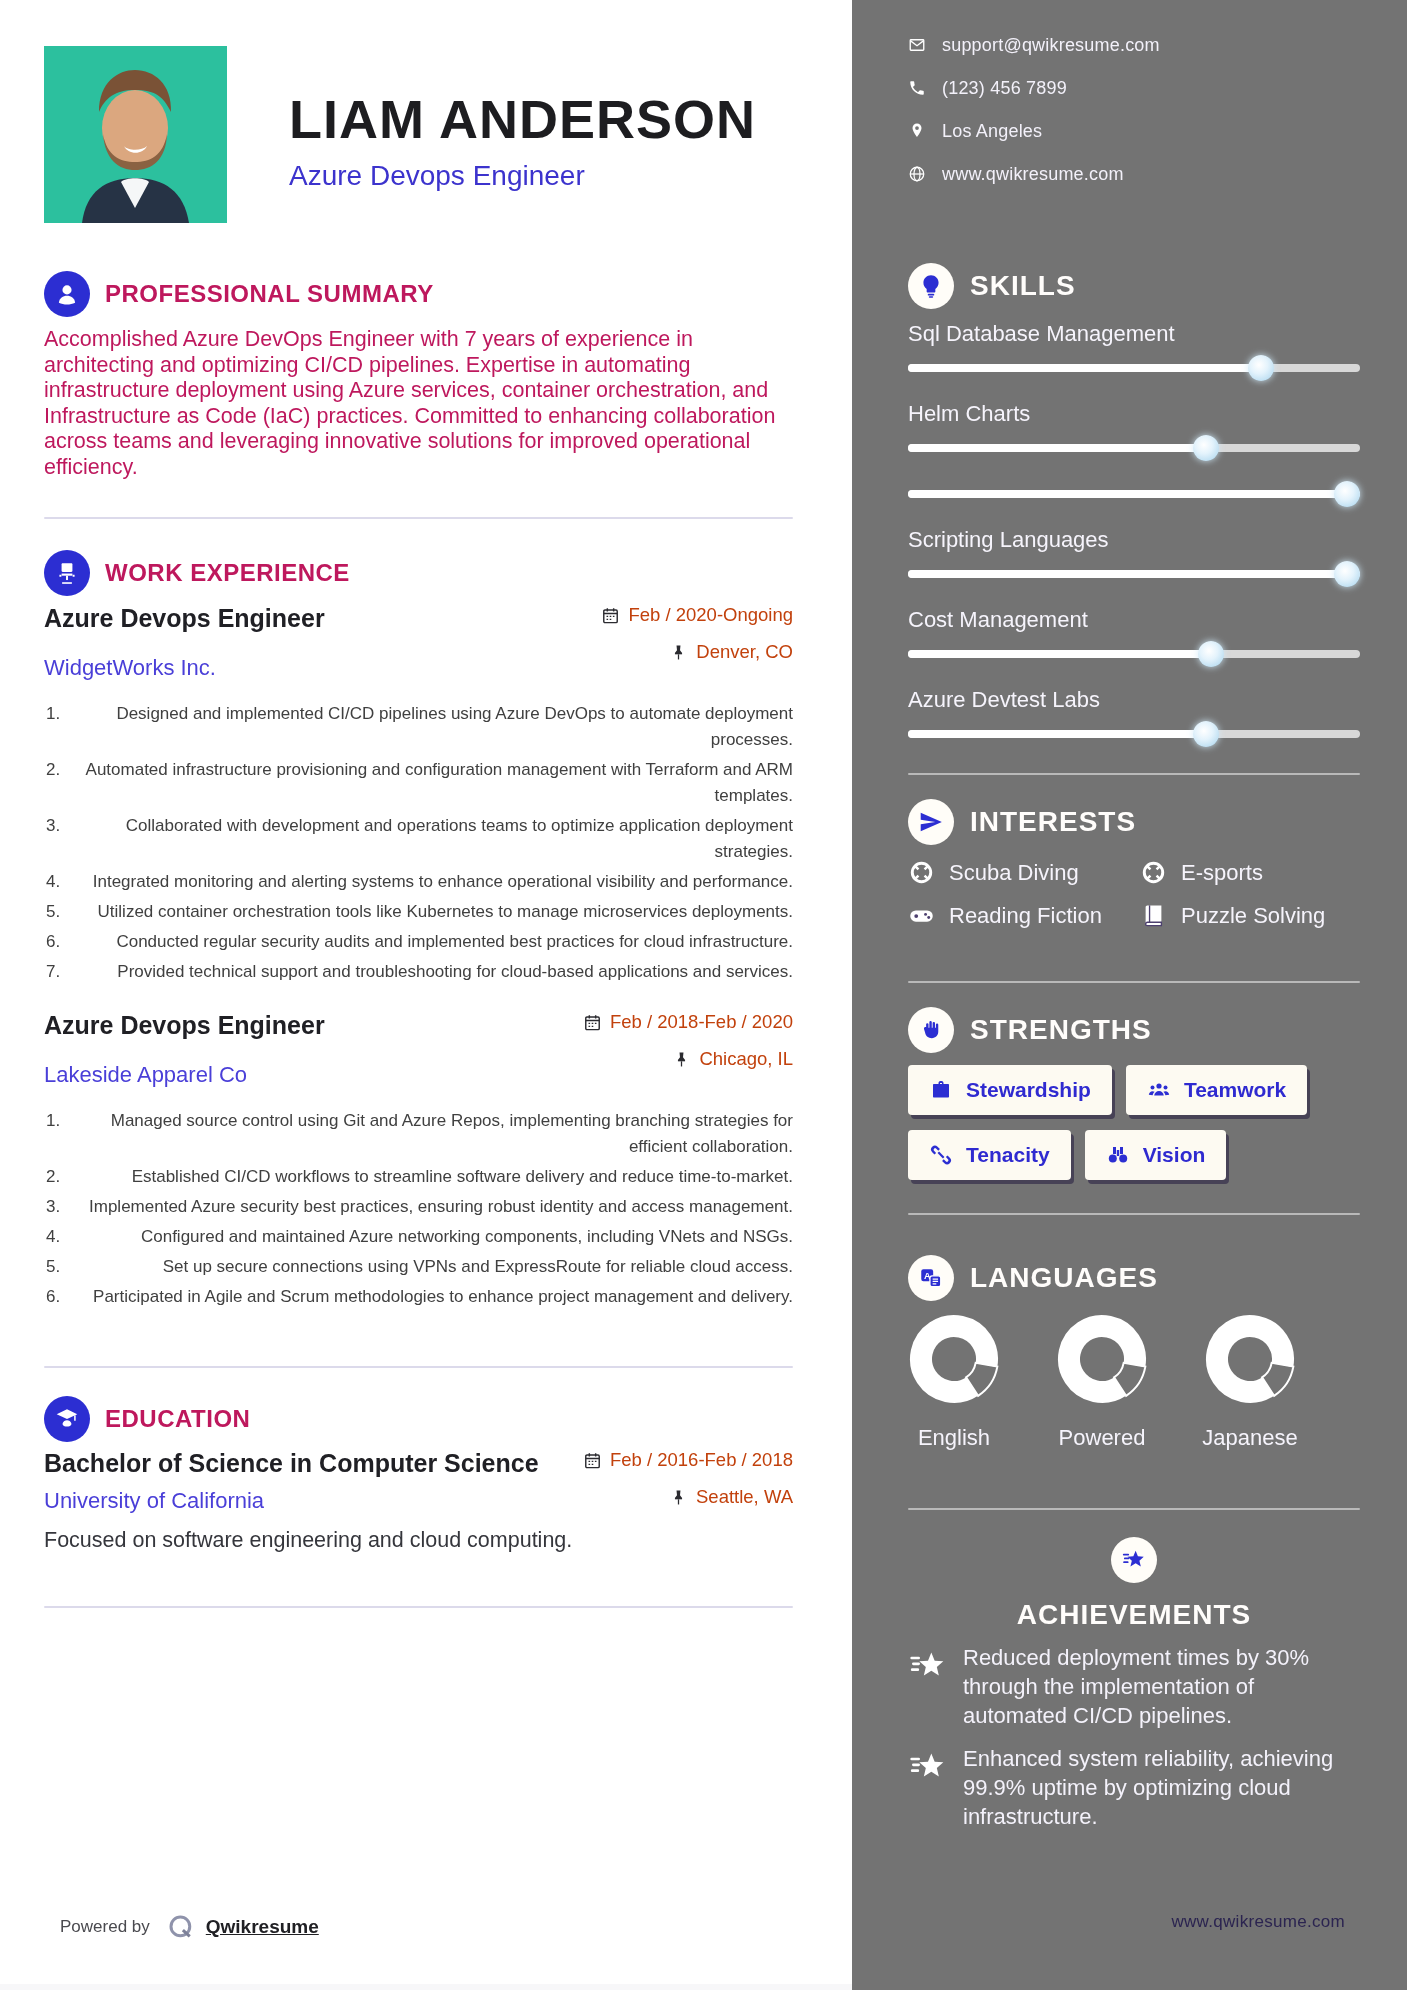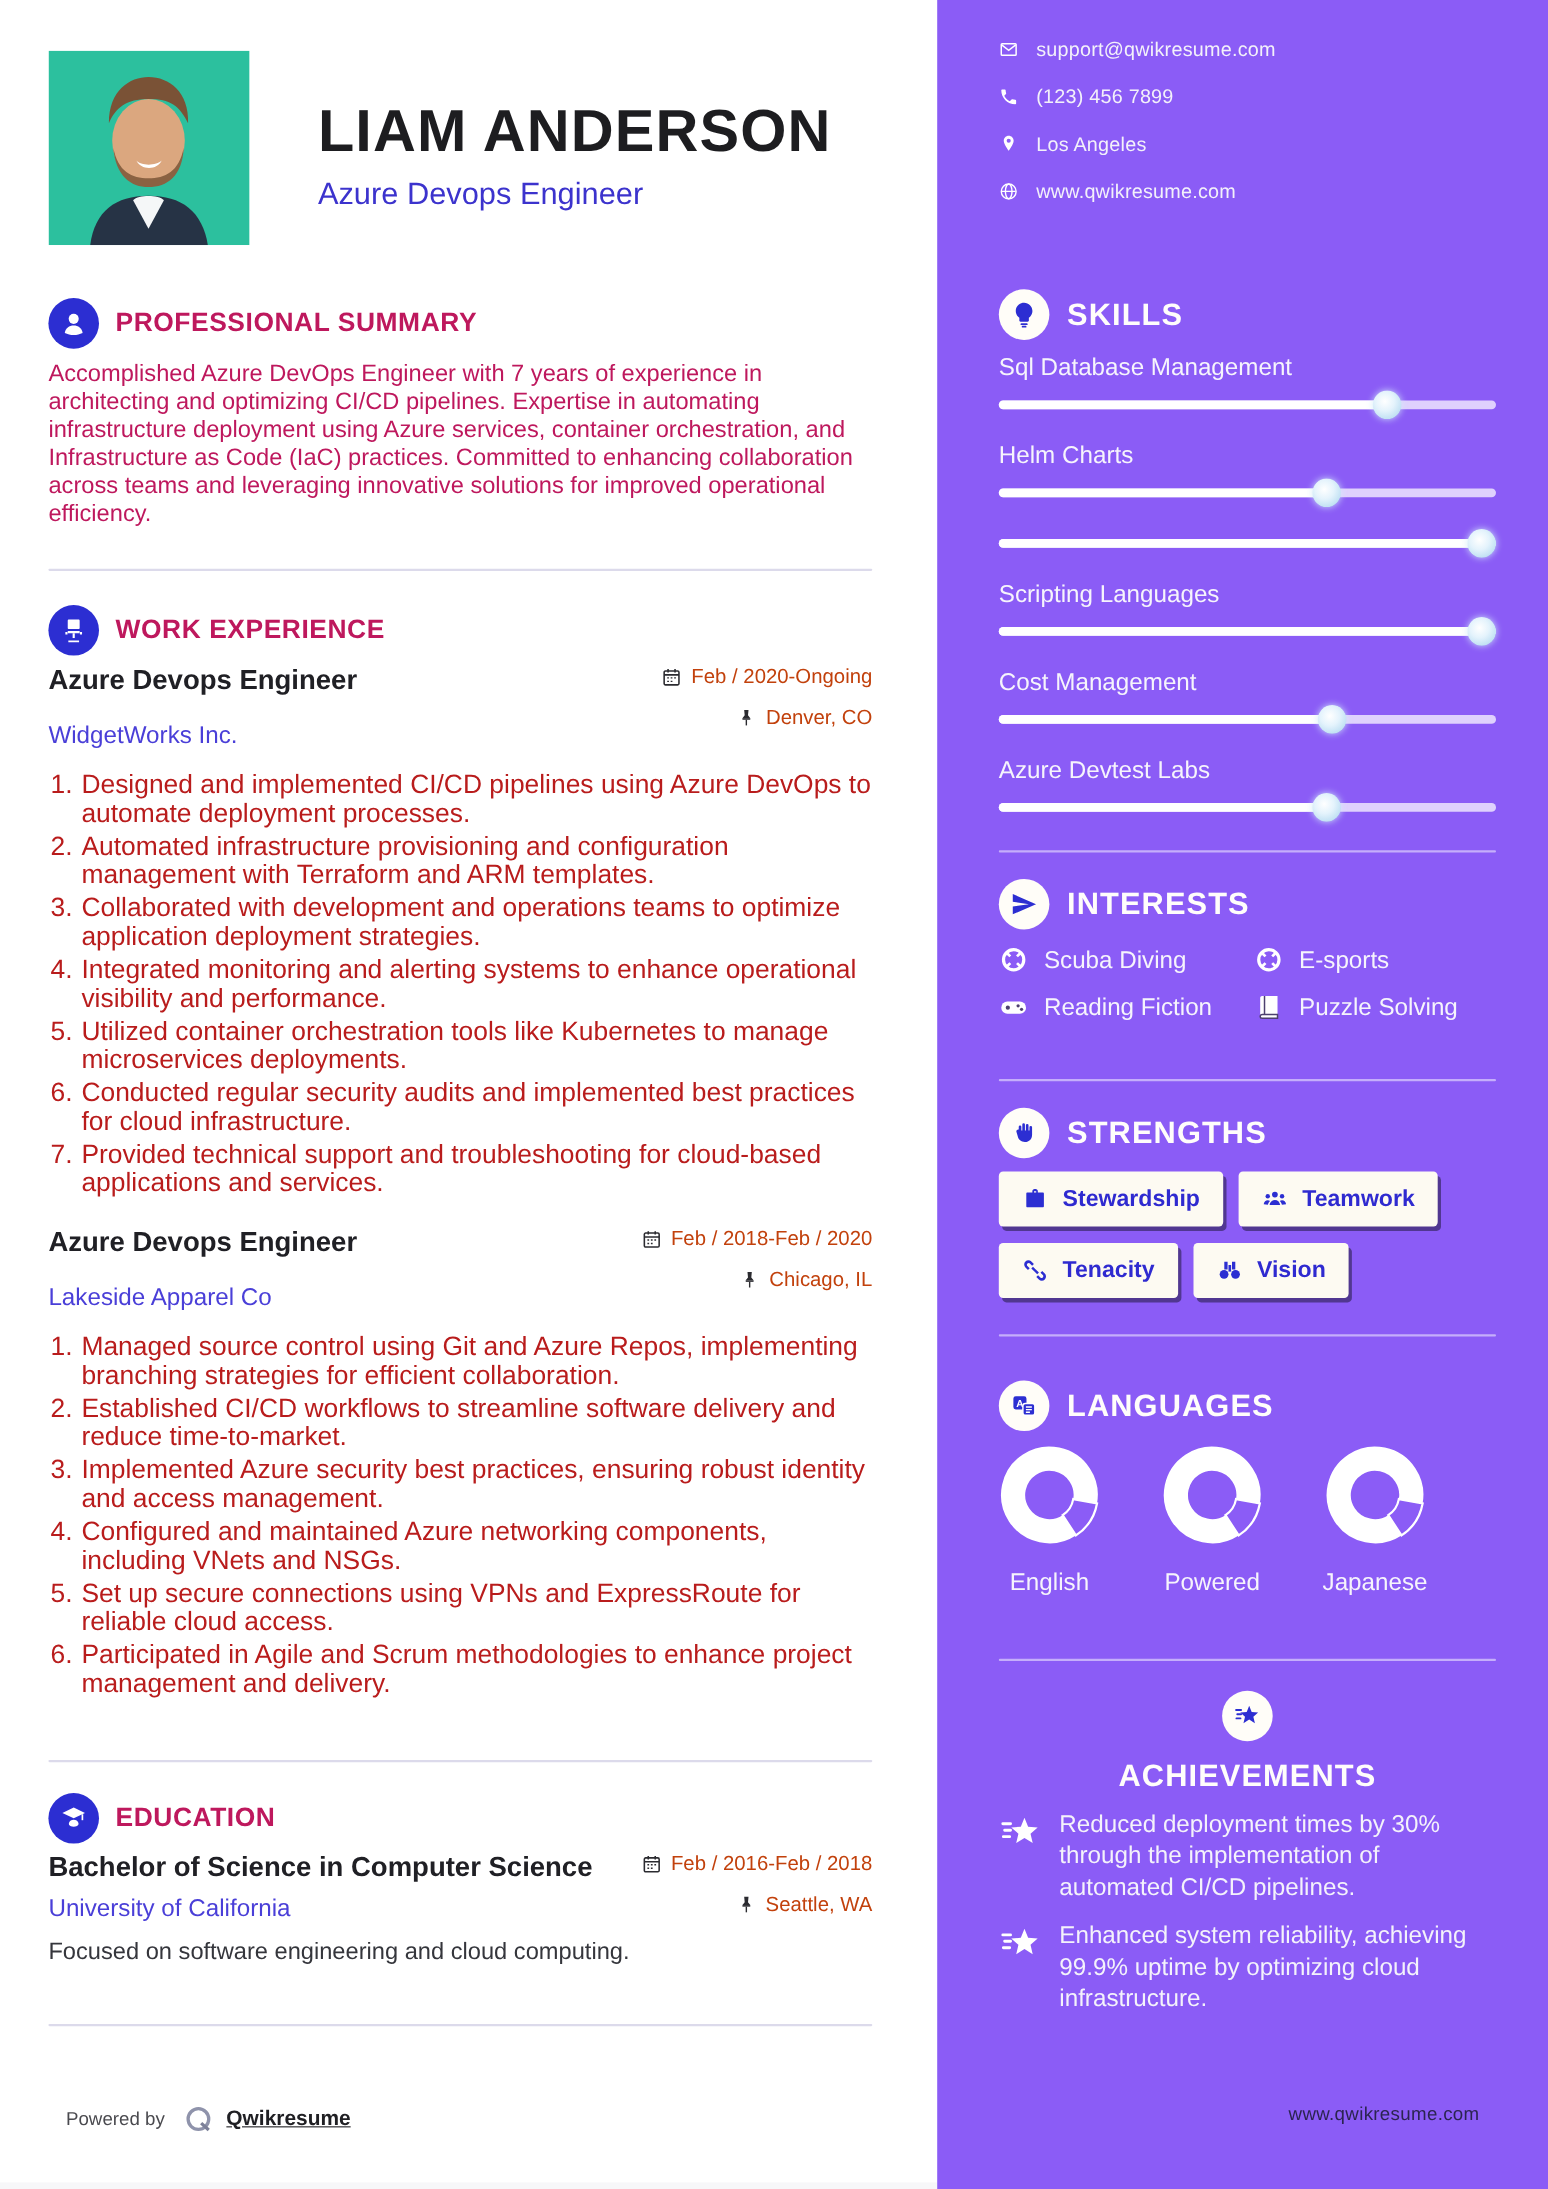--- a/index.html
+++ b/index.html
@@ -33,36 +33,36 @@
   .job { margin-top:8px; }
   .job-2 { margin-top:26px; }
   .job-head { display:flex; justify-content:space-between; align-items:flex-start; }
   .job-title { font-size:25px; font-weight:700; color:#202025; }
   .company { margin-top:22px; font-size:22px; font-weight:500; color:#4a3fd8; }
   .meta { text-align:right; }
   .meta-row { display:flex; justify-content:flex-end; align-items:center; gap:8px; font-size:18.5px; color:#c2410c; }
   .meta-row + .meta-row { margin-top:15px; }
   .meta-row svg { width:19px; height:19px; flex:0 0 auto; }
   .bullets { margin-top:20px; list-style:none; counter-reset:item; }
-  .bullets li { counter-increment:item; position:relative; padding-left:30px; font-size:24px; line-height:26px; color:#b91c1c; margin-bottom:4px; }
+  .bullets li { counter-increment:item; position:relative; padding-left:30px; font-size:17px; line-height:26px; color:#404040; margin-bottom:4px;text-align:right; }
   .bullets li::before { content:counter(item) "."; position:absolute; left:2px; }
 
   .edu-head { margin-top:28px; }
   .edu-block { margin-top:7px; }
   .degree { font-size:25px; font-weight:700; color:#202025; }
   .school { margin-top:10px; font-size:22px; font-weight:500; color:#4a3fd8; }
   .edu-desc { margin-top:14px; font-size:21.5px; color:#35363c; }
 
   .footer-left { position:absolute; left:60px; bottom:48px; display:flex; align-items:center; gap:10px; }
   .powered-by { font-size:17px; color:#4a4a4f; }
   .q-logo { width:30px; height:30px; margin-left:6px; }
   .brand-link { font-size:19px; font-weight:600; color:#202024; text-decoration:underline; }
 
   
-  .sidebar { position:absolute; left:852px; top:0; width:555px; height:100%; background:#8b5cf6; padding:36px 47px 0 56px; color:#fff; }
+  .sidebar { position:absolute; left:852px; top:0; width:555px; height:100%; background:#737373; padding:36px 47px 0 56px; color:#fff; }
   .contact-row { display:flex; align-items:center; gap:16px; margin-bottom:25px; height:18px; }
   .contact-row svg { width:18px; height:18px; flex:0 0 auto; }
   .contact-row span { font-size:18px; color:#f3f1fa; letter-spacing:.2px; }
 
   .r-head { display:flex; align-items:center; gap:16px; }
   .r-circle { width:46px; height:46px; border-radius:50%; background:#fffdf8; display:flex; align-items:center; justify-content:center; flex:0 0 auto; }
   .r-circle svg { width:26px; height:26px; }
   .r-head h2 { font-size:28px; font-weight:800; letter-spacing:1px; color:#fffdfb; }
   .skills-head { margin-top:80px; }
 

